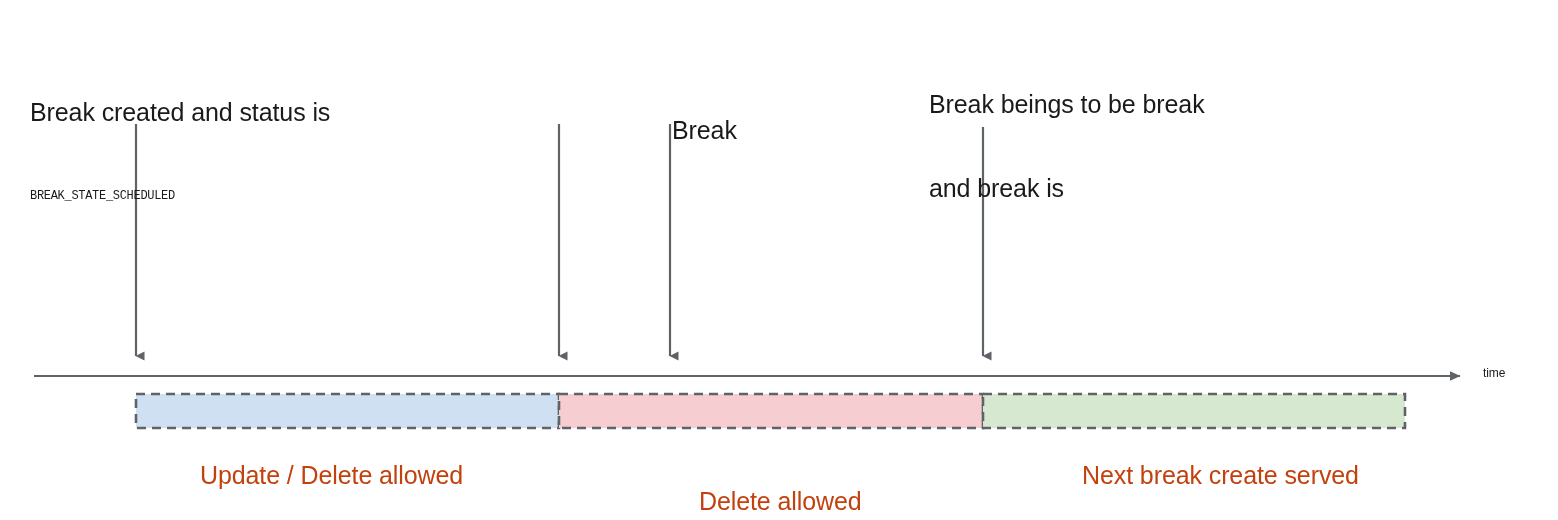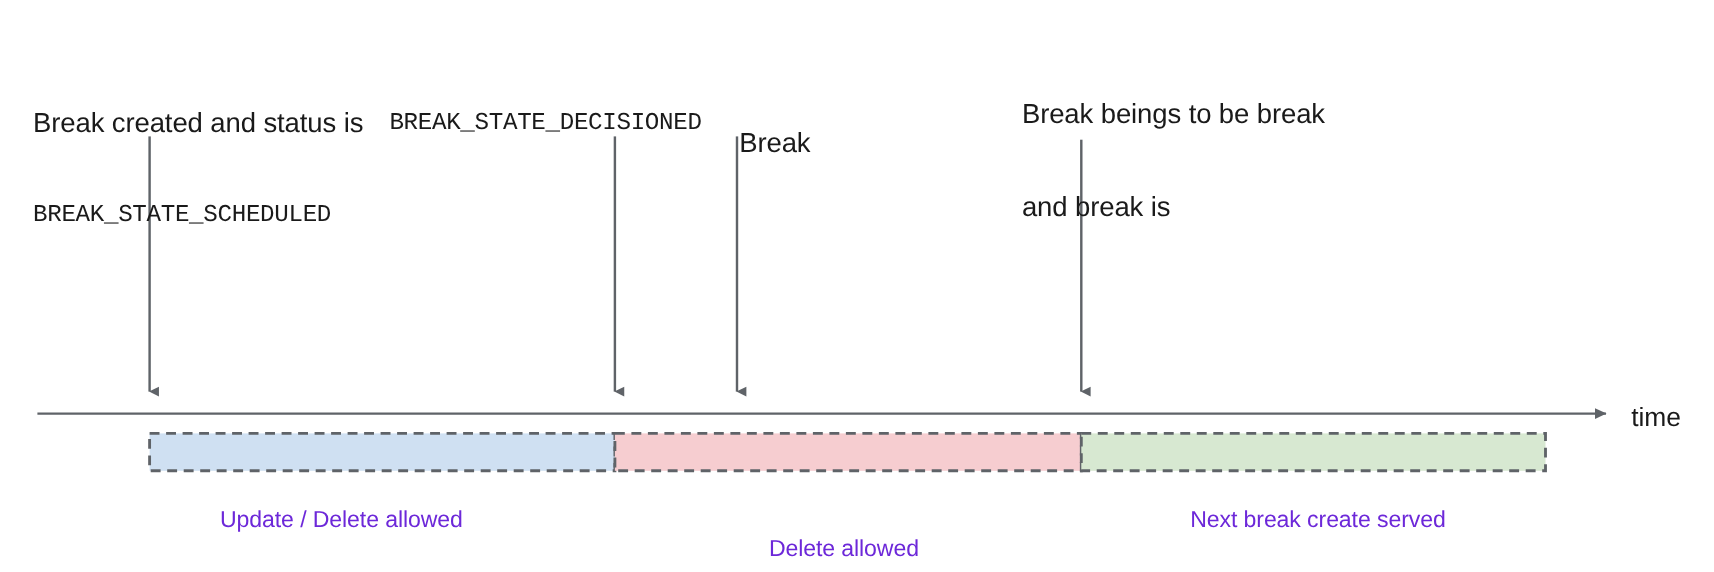--- a/index.html
+++ b/index.html
@@ -26,50 +26,50 @@
     line-height: 28px;
     white-space: pre;
   }
   .lbl .sans {
     font-family: "Liberation Sans", sans-serif;
     font-size: 25px;
     letter-spacing: -0.1px;
   }
   .lbl .mono {
     font-family: "Liberation Mono", "DejaVu Sans Mono", monospace;
-    font-size: 22px;
+    font-size: 12px;
     letter-spacing: -0.3px;
   }
   .lbl .line { display: block; }
 
   
   #ann-0 { left: 30px;  top: 42px; }
   #ann-1 { left: 354px; top: 42px; }
   #ann-2 { left: 672px; top: 60px; }
   #ann-3 { left: 929px; top: 34px; }
 
   
   .caption {
     position: absolute;
     font-family: "Liberation Sans", sans-serif;
-    font-size: 21px;
-    color: #6d28d9;
+    font-size: 25px;
+    color: #c2410c;
     white-space: nowrap;
     letter-spacing: -0.1px;
   }
   #cap-0 { left: 200px; top: 461px; }
   #cap-1 { left: 699px; top: 487px; }
   #cap-2 { left: 1082px; top: 461px; }
 
   #time-label {
     position: absolute;
     left: 1483px;
     top: 366px;
     font-family: "Liberation Sans", sans-serif;
-    font-size: 24px;
+    font-size: 12px;
     color: #1a1a1a;
     letter-spacing: -0.1px;
   }
 </style>
 </head>
 <body>
 
 <svg id="canvas" viewBox="0 0 1558 520">
   <defs>
     <marker id="arrowhead-down" markerWidth="12" markerHeight="12" refX="5" refY="9" orient="auto" markerUnits="userSpaceOnUse">
@@ -97,21 +97,20 @@
     <rect x="983" y="394" width="422" height="34" fill="#d7e8d1" stroke="#5f6368" stroke-width="2.6" stroke-dasharray="9 6"></rect>
   </g>
 </svg>
 
 <div class="lbl" id="ann-0">
   <span class="line sans">Break created and status is</span>
   <span class="line mono">BREAK_STATE_SCHEDULED</span>
 </div>
 
 <div class="lbl" id="ann-1">
-  <span class="line mono">BREAK_STATE_DECISIONED</span>
 </div>
 
 <div class="lbl" id="ann-2">
   <span class="line sans">Break</span>
 </div>
 
 <div class="lbl" id="ann-3">
   <span class="line sans">Break beings to be break</span>
   <span class="line sans">and break is</span>
 </div>

